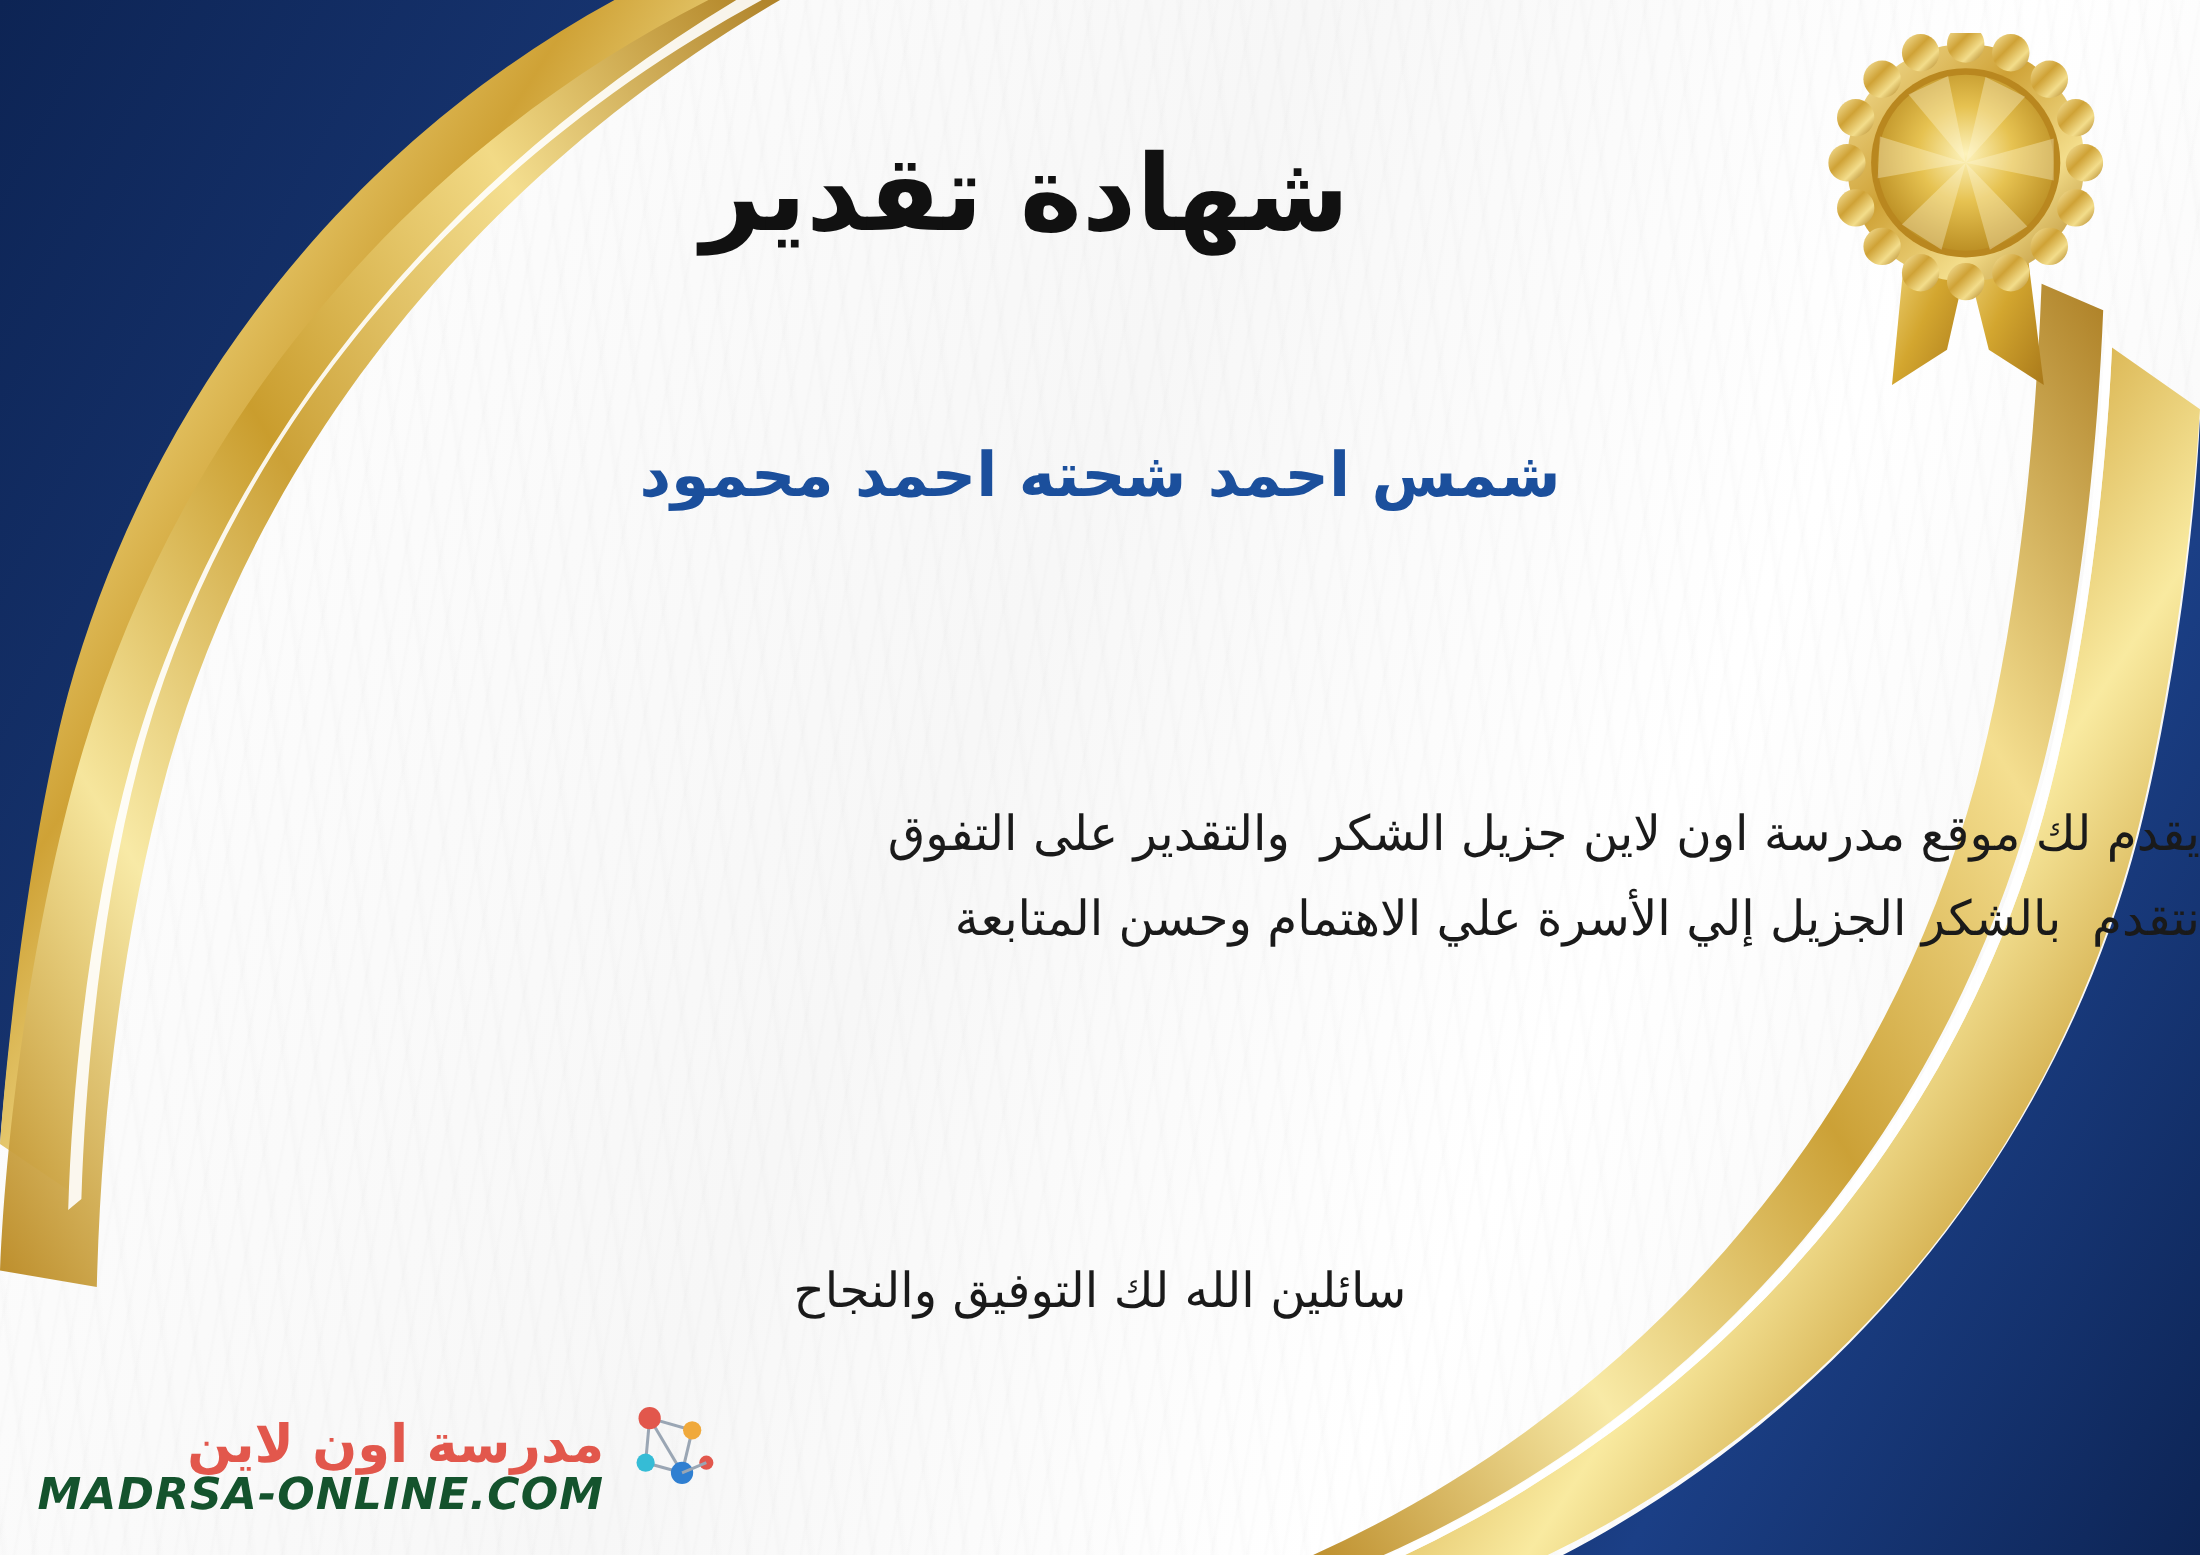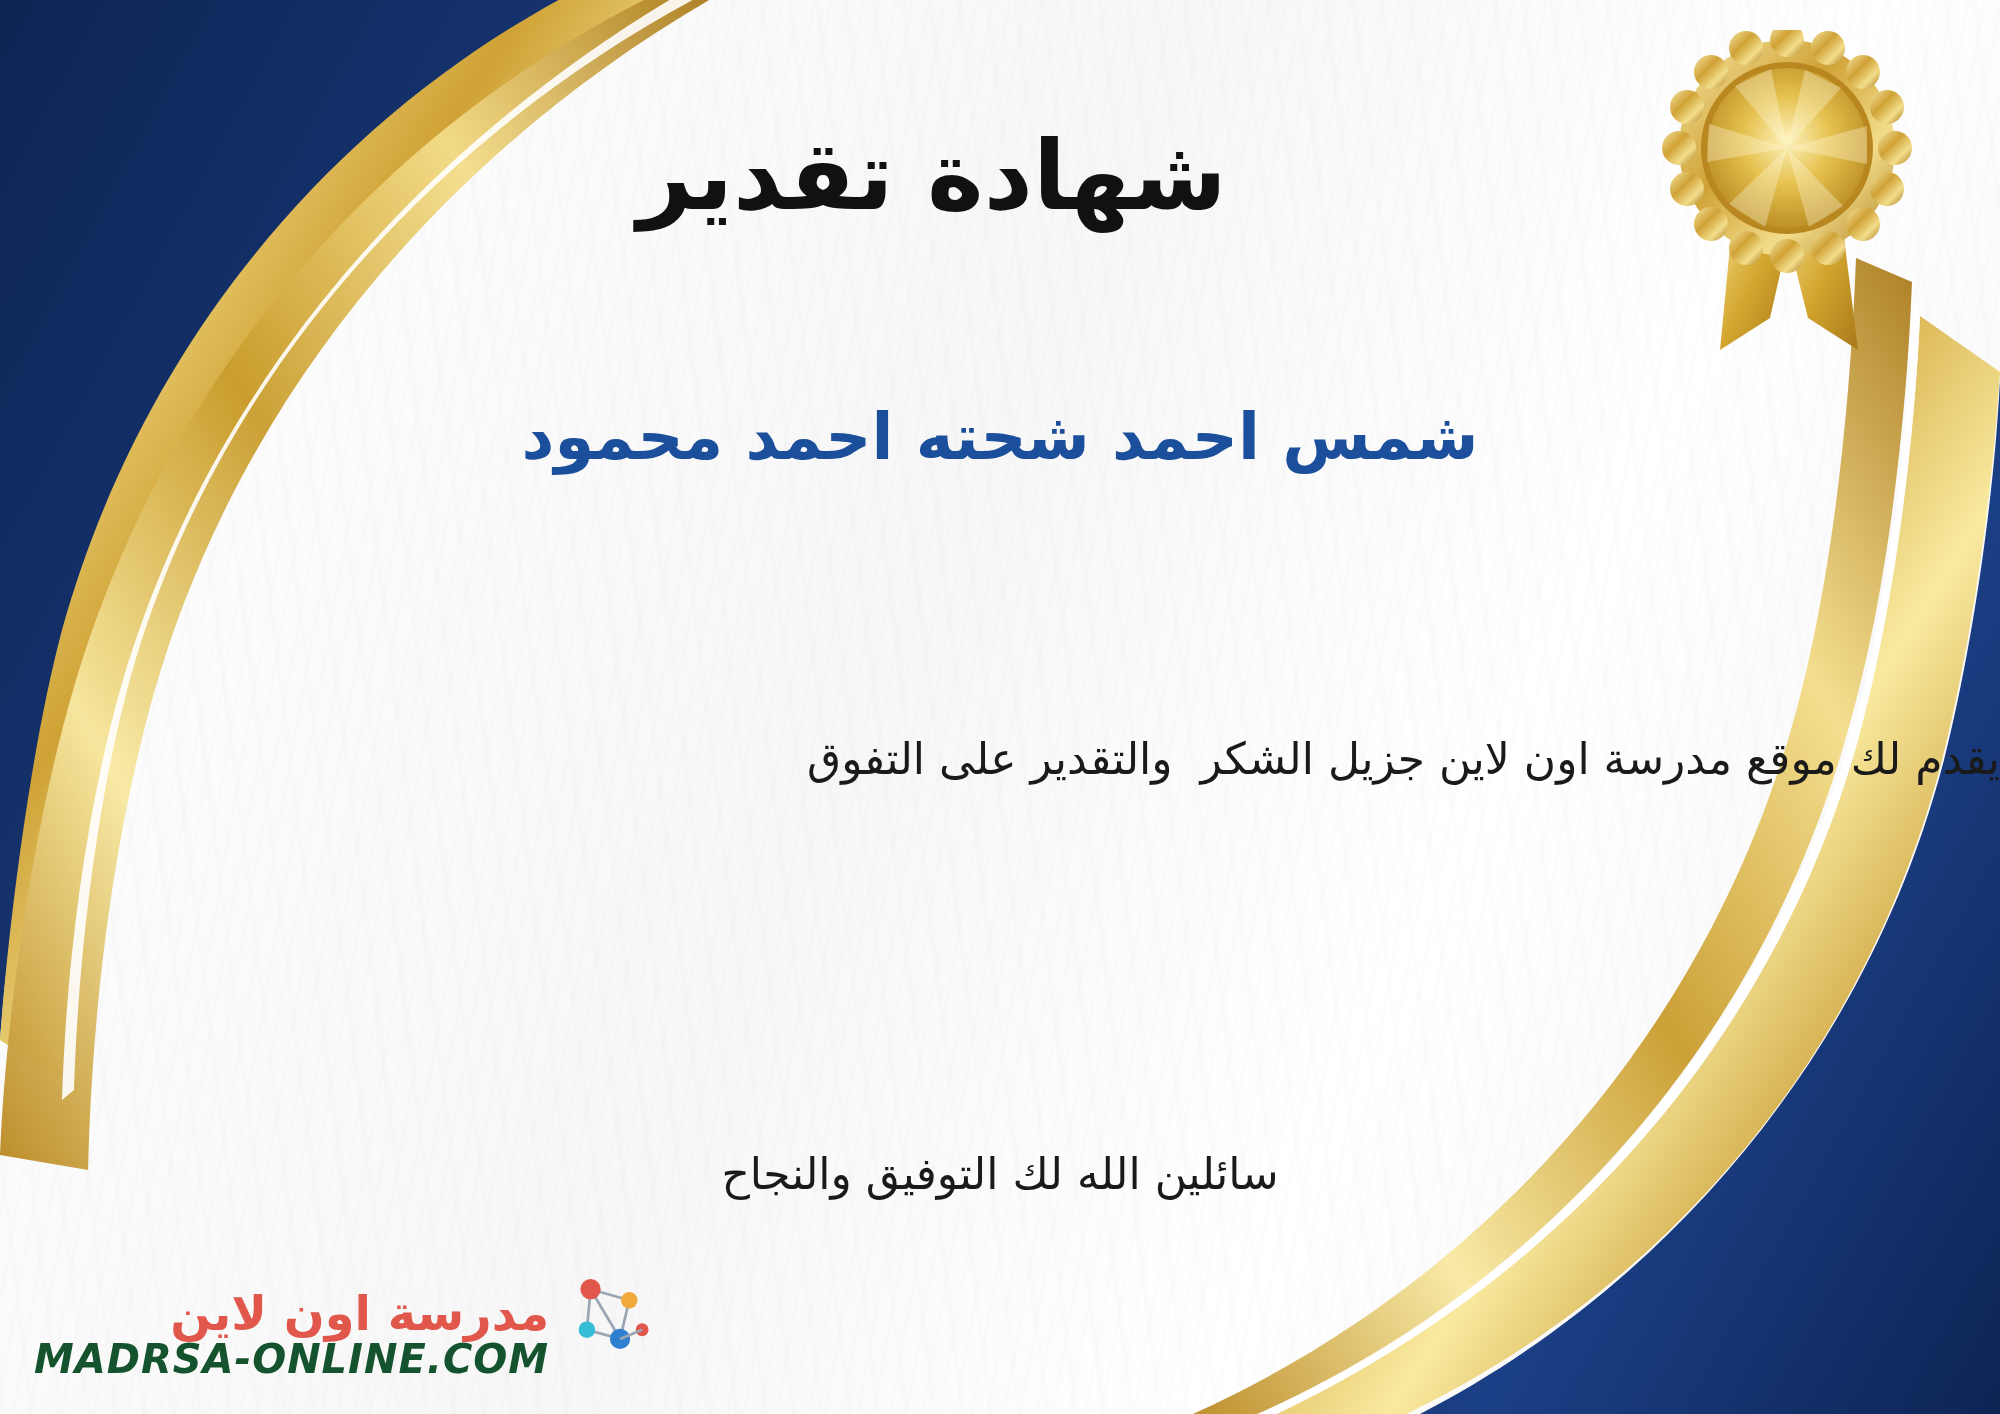--- a/index.html
+++ b/index.html
@@ -73,21 +73,21 @@
     letter-spacing: 0px;
     direction: rtl;
   }
 
   .recipient-name {
     position: absolute;
     top: 400px;
     left: 0;
     width: 2000px;
     text-align: center;
-    font-size: 64px;
+    font-size: 56px;
     font-weight: bold;
     color: #1b4f9c;
     direction: rtl;
   }
 
   .body-block {
     position: absolute;
     top: 720px;
     left: 0;
     width: 2000px;
@@ -293,20 +293,21 @@
   </svg>
 
   <div class="content">
 
     <div class="cert-title">شهادة تقدير</div>
 
     <div class="recipient-name">شمس احمد شحته احمد محمود</div>
 
     <div class="body-block">
       <div class="body-line">يقدم لك موقع مدرسة اون لاين جزيل الشكر  والتقدير على التفوق</div>
+      <div class="body-line">نتقدم  بالشكر الجزيل إلي الأسرة علي الاهتمام وحسن المتابعة</div>
     </div>
 
     <div class="closing-line">سائلين الله لك التوفيق  والنجاح</div>
   </div>
 
   <div class="logo">
     <div class="logo-text">
       <div class="logo-ar">مدرسة اون لاين</div>
       <div class="logo-en">MADRSA-ONLINE.COM</div>
     </div>

